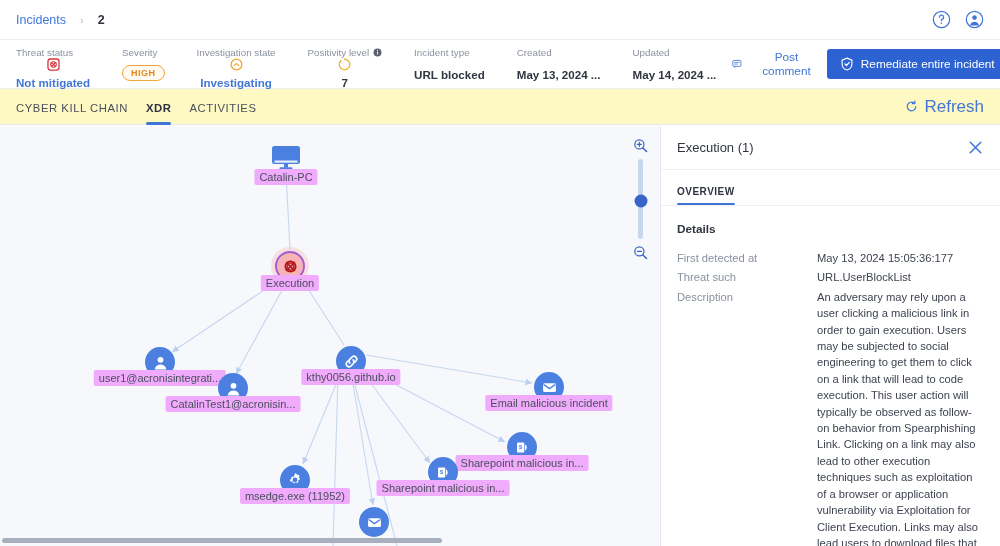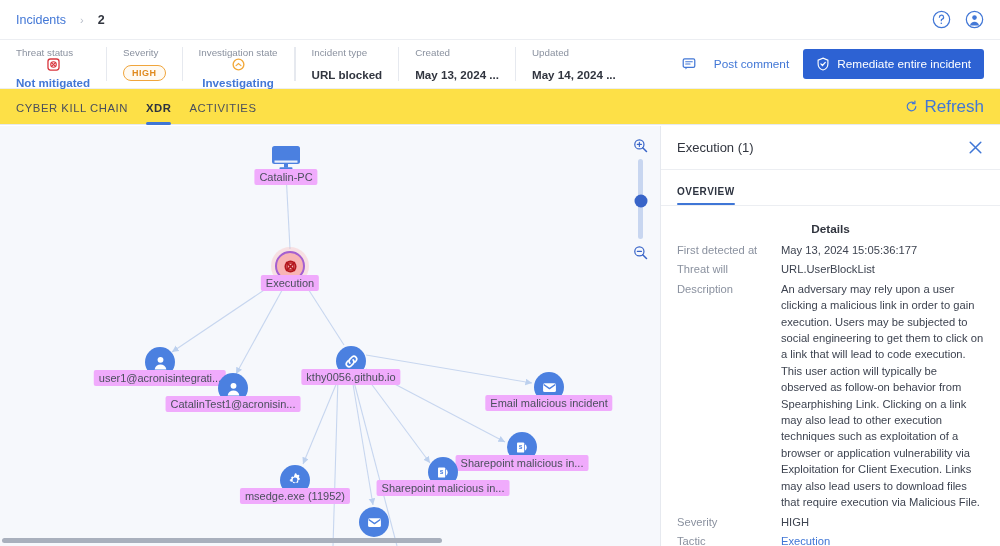--- a/index.html
+++ b/index.html
@@ -52,21 +52,21 @@
   .btn-primary {
     display: flex; align-items: center; gap: 7px;
     background: #2d62d3; color: #fff; font-size: 11.8px;
     border: none; border-radius: 3px; padding: 8px 13px; cursor: pointer;
     font-family: inherit; white-space: nowrap;
   }
 
   
   .tabs {
     position: absolute; left: 0; top: 89px; width: 1000px; height: 36px;
-    background: #fde047; border-bottom: 1px solid #e6e9ef;
+    background: #fef9c3; border-bottom: 1px solid #e6e9ef;
     display: flex; align-items: center; padding: 0 16px;
   }
   .tab {
     font-size: 11.3px; letter-spacing: .55px; color: #4a4f5c;
     padding: 0 9px; height: 36px; line-height: 38px; cursor: pointer; position: relative;
     font-weight: 500;
   }
   .tab:first-child { padding-left: 0; }
   .tab.active { color: #2d3340; font-weight: bold; }
   .tab.active::after {
@@ -137,22 +137,22 @@
   .panel-tabs { height: 36px; padding: 0 16px; border-bottom: 1px solid #eceef2; display: flex; align-items: flex-end; }
   .ptab {
     font-size: 10px; letter-spacing: .5px; font-weight: bold; color: #2d3340;
     padding-bottom: 8px; position: relative; cursor: pointer;
   }
   .ptab.active::after {
     content: ""; position: absolute; left: 0; right: 0; bottom: 0;
     height: 2.5px; background: #3f76d6; border-radius: 2px;
   }
   .panel-body { padding: 16px; }
-  .panel-section-title { font-size: 11.8px; font-weight: bold; color: #31353f; margin-bottom: 6px; text-align: center; }
-  .detail-row { display: flex; margin-bottom: 3px; font-size: 11.2px; line-height: 16.4px; }
+  .panel-section-title { font-size: 11.8px; font-weight: bold; color: #31353f; margin-bottom: 14px; }
+  .detail-row { display: flex; margin-bottom: 3px; font-size: 11.2px; line-height: 16.4px; gap: 36px; }
   .detail-key { width: 104px; flex: 0 0 104px; color: #8a919f; }
   .detail-val { flex: 1; color: #3d4350; }
   .detail-val.link { color: #3f76d6; }
 </style>
 </head>
 <body>
 
 <div id="app">
 
   <div class="topbar">
@@ -203,20 +203,37 @@
         <svg width="13" height="13" viewBox="0 0 16 16">
           <circle cx="8" cy="8" r="6.6" fill="none" stroke="#f2a93b" stroke-width="1.7"></circle>
           <path d="M5 9.4l3-2.6 3 2.6" fill="none" stroke="#f2a93b" stroke-width="1.5" stroke-linecap="round"></path>
         </svg>
         <span>Investigating</span>
         <span class="chev">▼</span>
       </div>
     </div>
     <div class="sum-div"></div>
 
+    <div class="sum-cell">
+      <div class="sum-label">
+        <span>Positivity level</span>
+        <svg width="9" height="9" viewBox="0 0 16 16">
+          <circle cx="8" cy="8" r="7" fill="#5b616e"></circle>
+          <rect x="7.2" y="6.6" width="1.6" height="5" fill="#fff"></rect>
+          <circle cx="8" cy="4.6" r="1" fill="#fff"></circle>
+        </svg>
+      </div>
+      <div class="sum-value">
+        <svg width="13" height="13" viewBox="0 0 16 16">
+          <path d="M8 1.6a6.4 6.4 0 1 1-4.5 1.9" fill="none" stroke="#f2b33b" stroke-width="1.7" stroke-linecap="round"></path>
+        </svg>
+        <span class="pos-num">7</span>
+        <span class="pos-den">/ 10</span>
+      </div>
+    </div>
     <div class="sum-div"></div>
 
     <div class="sum-cell">
       <div class="sum-label">Incident type</div>
       <div class="sum-value">URL blocked</div>
     </div>
     <div class="sum-div"></div>
 
     <div class="sum-cell">
       <div class="sum-label">Created</div>
@@ -417,21 +434,21 @@
       <div class="ptab active">OVERVIEW</div>
     </div>
     <div class="panel-body">
       <div class="panel-section-title">Details</div>
 
       <div class="detail-row">
         <div class="detail-key">First detected at</div>
         <div class="detail-val">May 13, 2024 15:05:36:177</div>
       </div>
       <div class="detail-row">
-        <div class="detail-key">Threat will</div>
+        <div class="detail-key">Threat such</div>
         <div class="detail-val">URL.UserBlockList</div>
       </div>
       <div class="detail-row">
         <div class="detail-key">Description</div>
         <div class="detail-val">An adversary may rely upon a user clicking a malicious link in order to gain execution. Users may be subjected to social engineering to get them to click on a link that will lead to code execution. This user action will typically be observed as follow-on behavior from Spearphishing Link. Clicking on a link may also lead to other execution techniques such as exploitation of a browser or application vulnerability via Exploitation for Client Execution. Links may also lead users to download files that require execution via Malicious File.</div>
       </div>
       <div class="detail-row">
         <div class="detail-key">Severity</div>
         <div class="detail-val">HIGH</div>
       </div>

